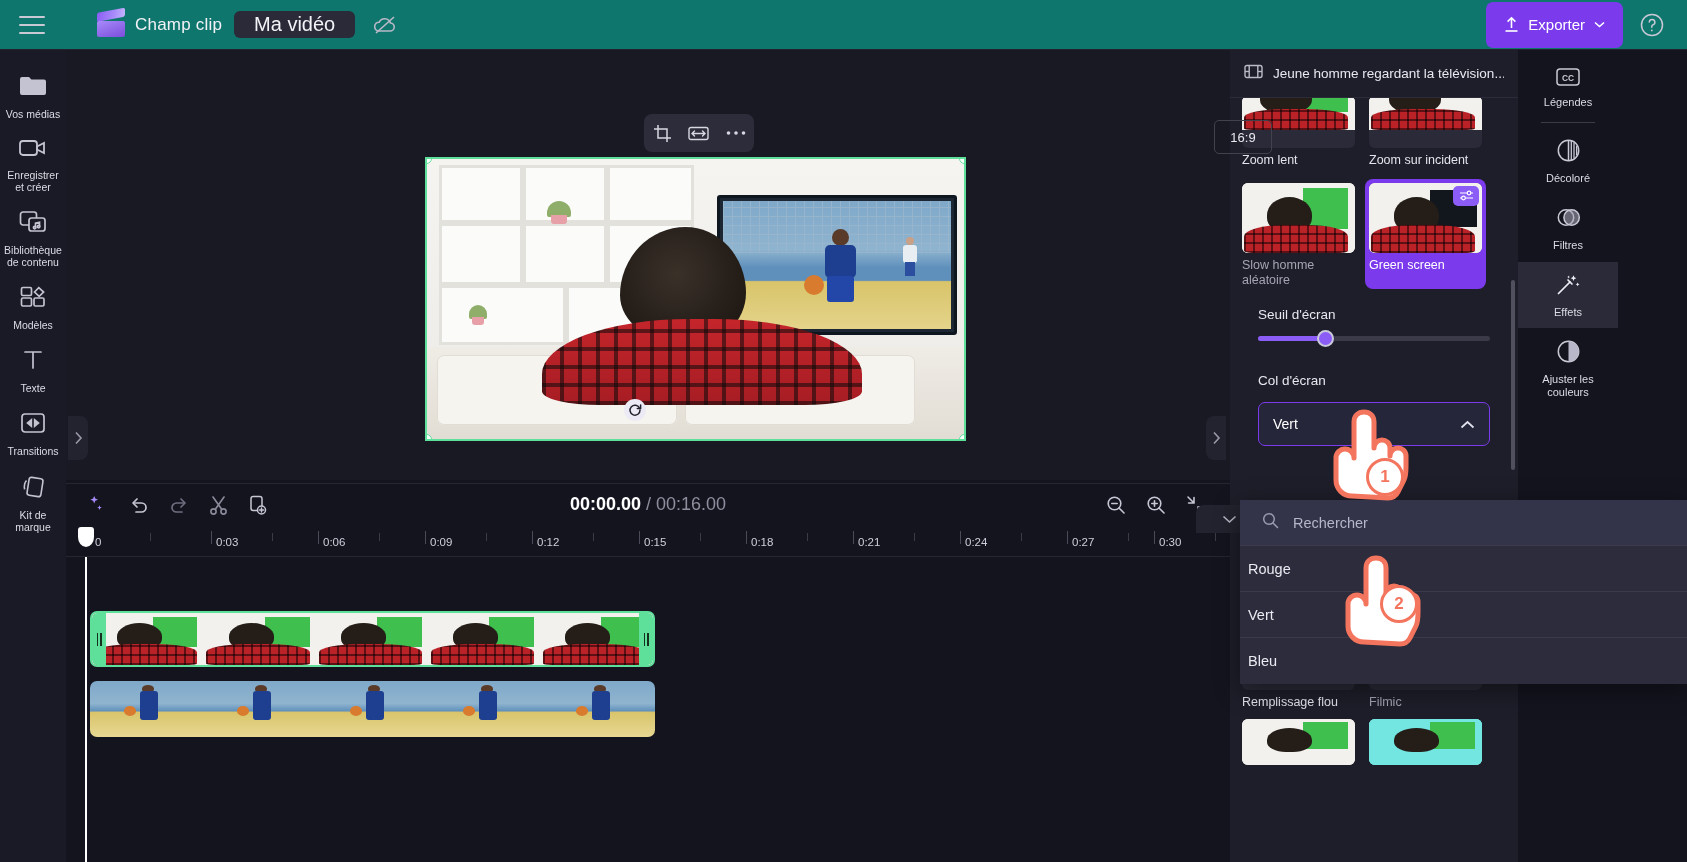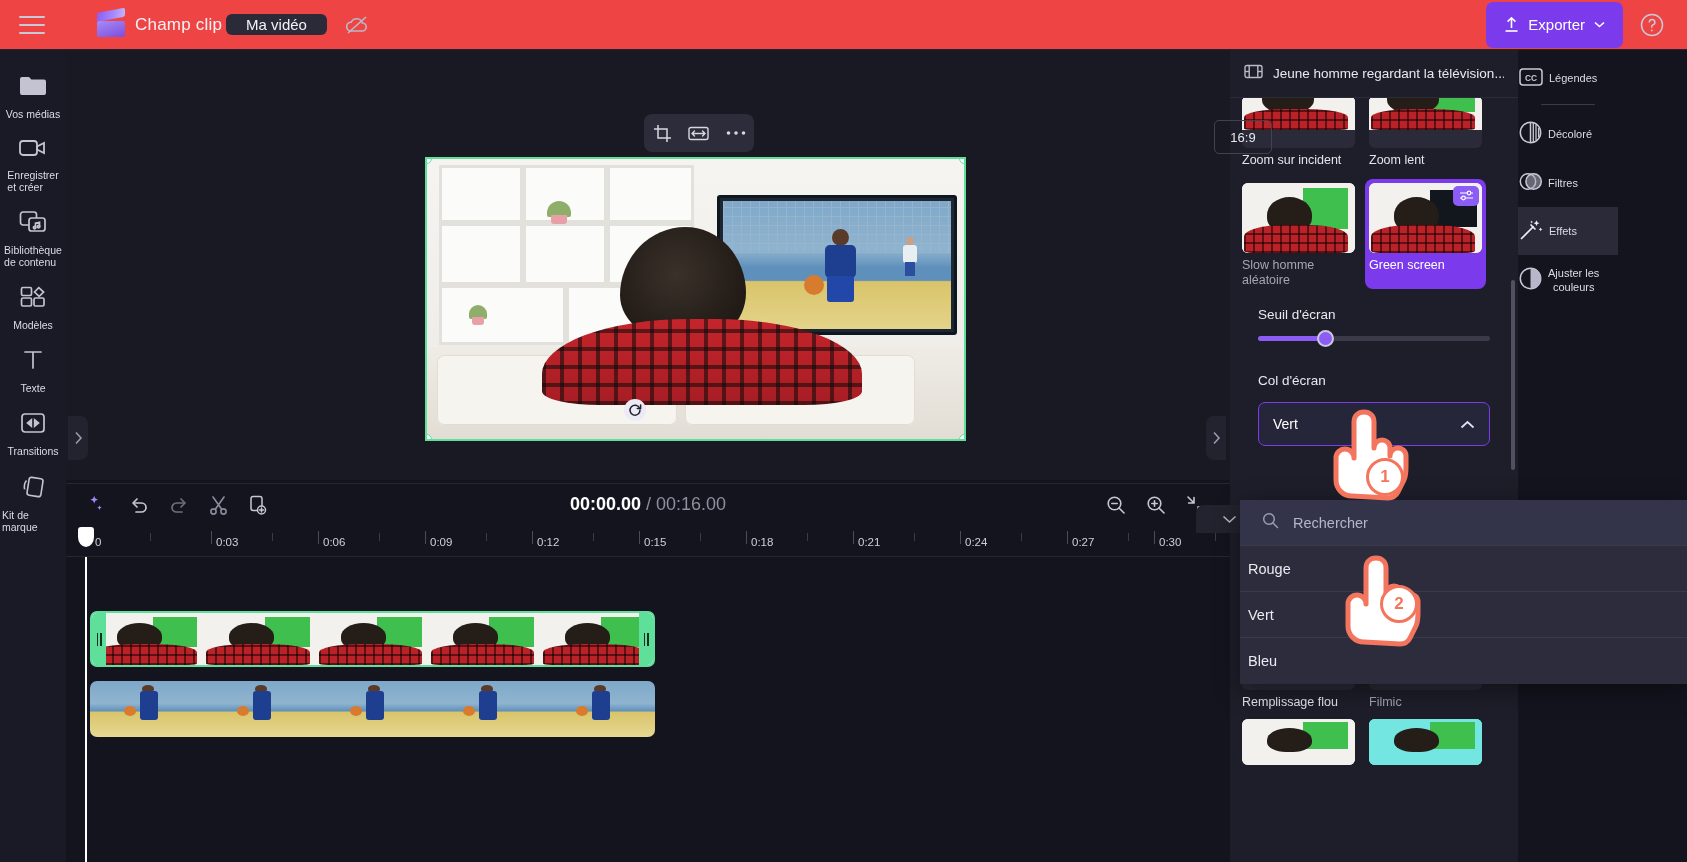--- a/index.html
+++ b/index.html
@@ -8,63 +8,63 @@
     background: #14141f;
     font-family: "Liberation Sans", sans-serif;
     overflow: hidden;
     color: #e8e8f0;
   }
   #app { position: relative; width: 1687px; height: 862px; }
 
   
   .topbar {
     position: absolute; left: 0; top: 0; width: 1687px; height: 50px;
-    background: #ef4444; display: flex; align-items: center;
+    background: #0f766e; display: flex; align-items: center;
     border-bottom: 1px solid #23232f;
     text-align: center;
   }
   .hamburger { width: 26px; height: 18px; margin-left: 19px; display: flex;
     flex-direction: column; justify-content: space-between; cursor: pointer; }
   .hamburger i { display: block; height: 2px; background: #c9c9d6; border-radius: 1px; }
   .brand { display: flex; align-items: center; margin-left: 52px; gap: 10px; }
   .clapper { width: 28px; height: 24px; position: relative; }
   .clapper .top {
     position: absolute; left: 0; top: 0; width: 28px; height: 9px;
     background: linear-gradient(100deg,#8b5cf6 0%,#a78bfa 60%,#c4b5fd 100%);
     transform: skewY(-11deg); transform-origin: left bottom; border-radius: 2px;
   }
   .clapper .body {
     position: absolute; left: 0; top: 8px; width: 28px; height: 16px;
     background: linear-gradient(160deg,#a78bfa 0%,#7c4ddb 100%); border-radius: 2px;
   }
   .brand-name { font-size: 17px; color: #f2f2f7; letter-spacing:.2px; }
   .proj-tab {
-    margin-left: 4px; background: #2a2a38; border-radius: 6px;
-    padding: 2px 20px; font-size: 15px; color: #f2f2f7; cursor: pointer;
+    margin-left: 12px; background: #2a2a38; border-radius: 6px;
+    padding: 2px 20px; font-size: 20px; color: #f2f2f7; cursor: pointer;
   }
   .cloud-btn { margin-left: 12px; width: 36px; height: 34px; display:flex;
     align-items:center; justify-content:center; cursor:pointer; }
   .topbar-right { margin-left: auto; display: flex; align-items: center; gap: 16px; margin-right: 22px; }
   .export-btn {
     background: #7c3aed; border-radius: 7px; height: 46px; padding: 0 18px;
     display: flex; align-items: center; gap: 9px; color: #fff; font-size: 15px;
     cursor: pointer; border: none;
   }
   .help-btn { width: 26px; height: 26px; cursor:pointer; }
 
   
   .rail {
     position: absolute; left: 0; top: 50px; width: 66px; height: 812px;
     background: #1a1a26; padding-top: 14px;
   }
   .rail-item {
     display: flex; flex-direction: column; align-items: center;
     padding: 9px 2px 7px; cursor: pointer; gap: 5px;
   }
-  .rail-item .lbl { font-size: 10.5px; color: #dcdce6; text-align: left; line-height: 1.15; }
+  .rail-item .lbl { font-size: 10.5px; color: #dcdce6; text-align: center; line-height: 1.15; }
 
   
   .stage {
     position: absolute; left: 66px; top: 50px; width: 1164px; height: 430px;
     background: #191923;
   }
   .float-toolbar {
     position: absolute; left: 578px; top: 64px; width: 110px; height: 38px;
     background: #2c2c3a; border-radius: 8px; display: flex; align-items: center;
     justify-content: space-around; z-index: 6;
@@ -287,21 +287,21 @@
     font-size:14.5px; color:#eaeaf2; border-bottom:1px solid #3a3a4a; cursor:pointer;
   }
   .dd-opt:last-child { border-bottom:none; }
 
   
   .rrail {
     position:absolute; left:1518px; top:50px; width:169px; height:812px; background:#14141f;
   }
   .rrail-inner { width:100px; margin-left: 0; }
   .rr-item {
-    display:flex; flex-direction:row; align-items:center; gap:5px;
+    display:flex; flex-direction:column; align-items:center; gap:5px;
     padding:11px 0 9px; cursor:pointer; width:100px;
   }
   .rr-item .lbl { font-size:11px; color:#dcdce6; text-align:center; line-height:1.2; }
   .rr-item.active { background:#2a2a38; }
   .rr-sep { width:54px; height:1px; background:#3a3a48; margin:4px auto; }
 
   
   .hand { position:absolute; z-index:50; pointer-events:none; }
   .badge {
     position:absolute; width:38px; height:38px; border-radius:50%; background:#fff;
@@ -803,36 +803,36 @@
       <span class="t">Jeune homme regardant la télévision...</span>
     </div>
 
     <div class="fx-grid">
 
       <div class="fx-row" style="margin-top:-10px">
         <div class="fx-item">
           <div class="fx-thumb" style="height:52px">
             <div class="mini" style="transform:translateY(-18px)">
                 <div class="m-wall"></div>
-                <div class="m-hair" style="left:18%;top:8%;width:46%;height:60%"></div>
+                <div class="m-green"></div>
+                <div class="m-hair" style="left:16%;top:8%;width:46%;height:60%"></div>
                 <div class="m-shirt"></div>
               </div>
           </div>
-          <div class="fx-label">Zoom sur incident</div>
+          <div class="fx-label">Zoom lent</div>
         </div>
         <div class="fx-item">
           <div class="fx-thumb" style="height:52px">
             <div class="mini" style="transform:translateY(-18px)">
                 <div class="m-wall"></div>
-                <div class="m-green"></div>
-                <div class="m-hair" style="left:16%;top:8%;width:46%;height:60%"></div>
+                <div class="m-hair" style="left:18%;top:8%;width:46%;height:60%"></div>
                 <div class="m-shirt"></div>
               </div>
           </div>
-          <div class="fx-label">Zoom lent</div>
+          <div class="fx-label">Zoom sur incident</div>
         </div>
       </div>
 
       <div class="fx-row" style="margin-top:14px">
         <div class="fx-item">
           <div class="fx-thumb">
             <div class="mini">
                 <div class="m-wall"></div>
                 <div class="m-green"></div>
                 <div class="m-hair"></div>

